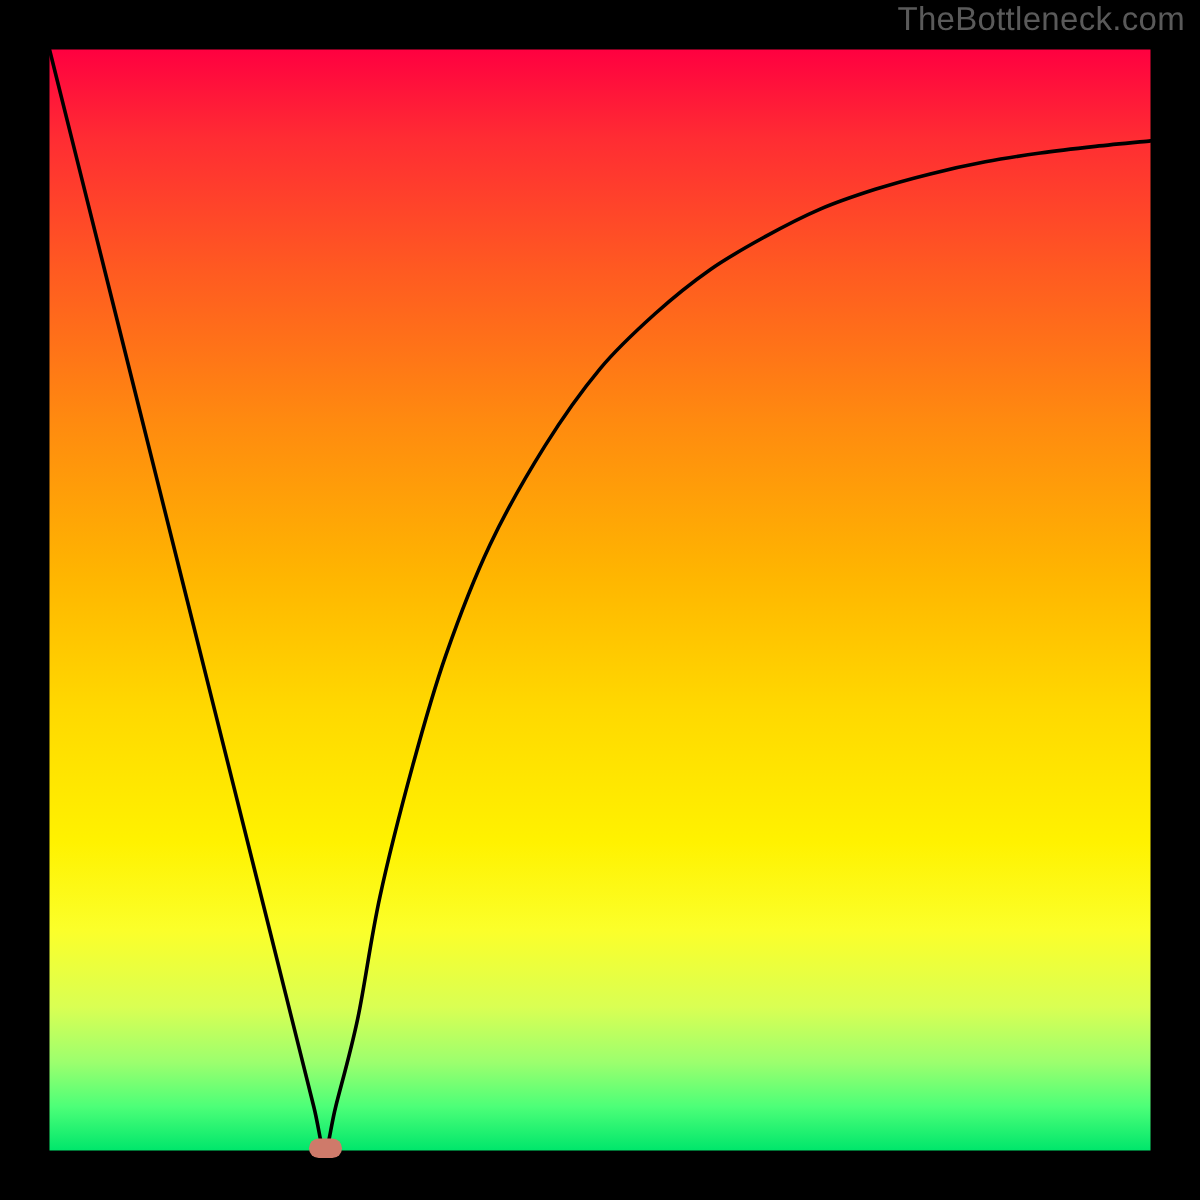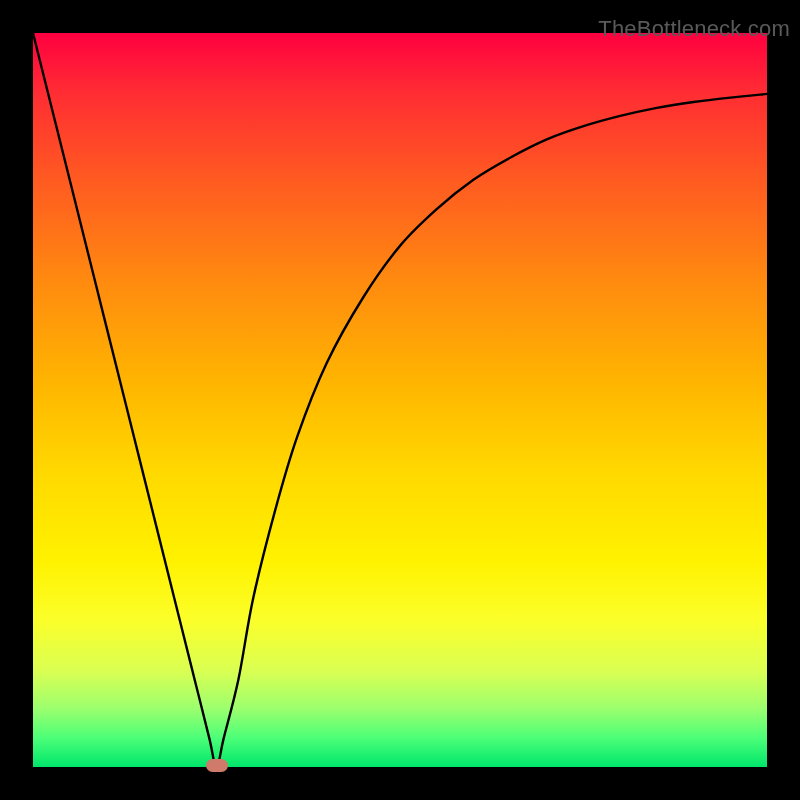--- a/index.html
+++ b/index.html
@@ -35,21 +35,21 @@
       #fff200 72%,
       #fbff2a 80%,
       #d9ff53 87%,
       #9cff6e 92%,
       #4dff78 96%,
       #00e66b 100%
     );
   }
   .watermark {
     position: absolute;
-    top: 16px;
+    top: 0;
     right: 10px;
     color: #5a5a5a;
     font-size: 22px;
     letter-spacing: 0.2px;
     user-select: none;
   }
   svg.curve {
     position: absolute;
     left: 0;
     top: 0;

